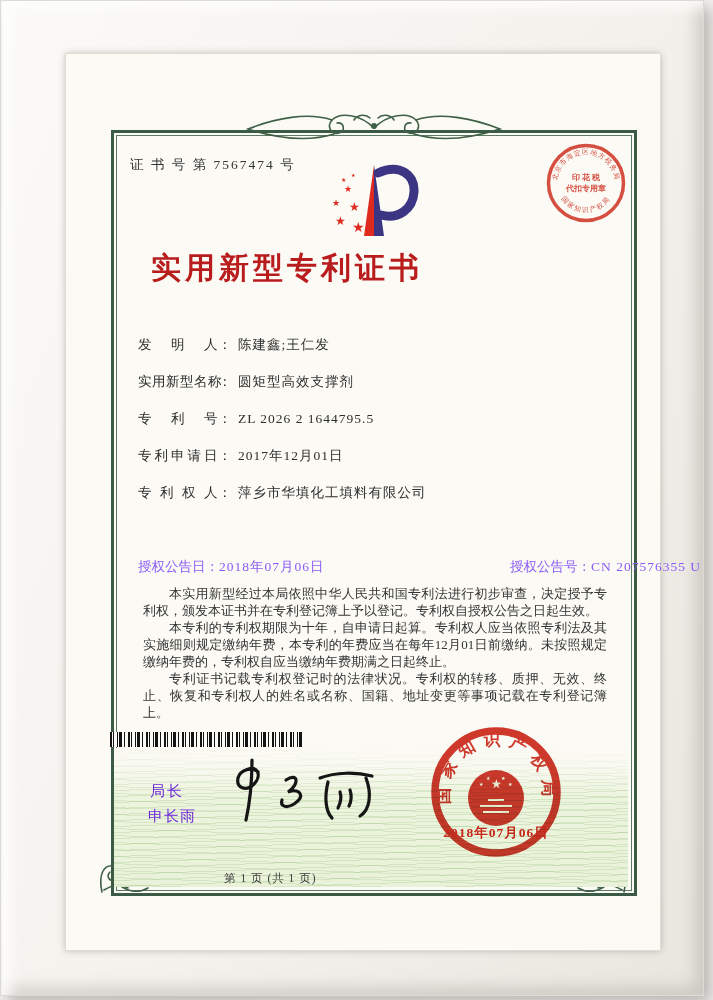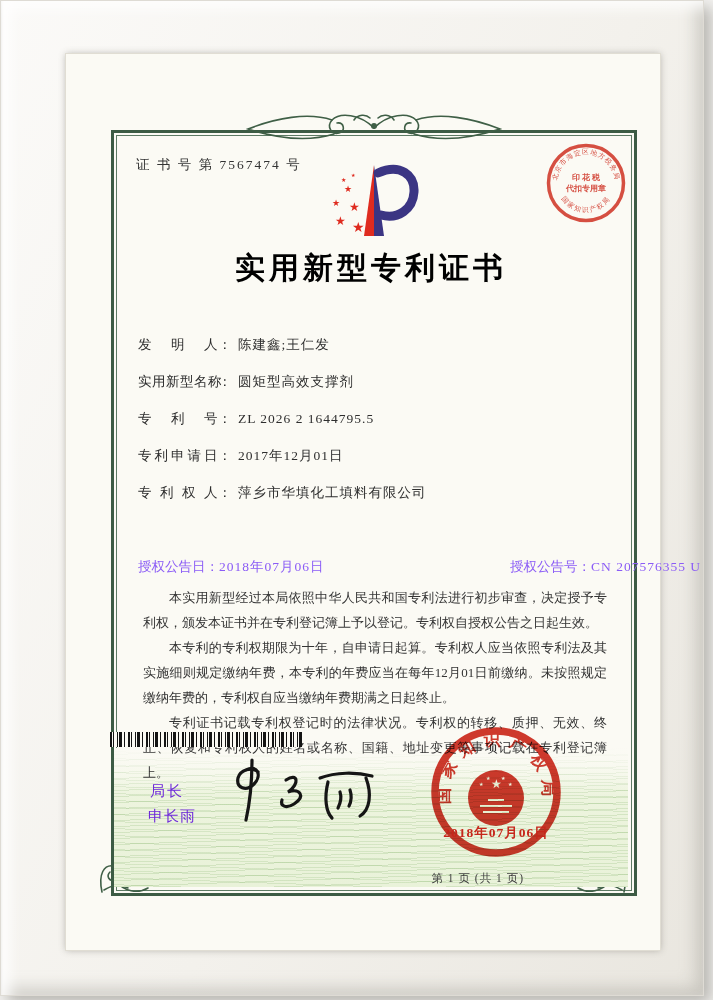--- a/index.html
+++ b/index.html
@@ -30,36 +30,36 @@
     position:absolute;left:45px;top:76px;width:520px;height:760px;
     border:3px solid #3c5b44;
     box-shadow:inset 0 0 0 2px #fbfaf4, inset 0 0 0 3px #5d7a64;
   }
   
   .ornament{position:absolute;color:#3f5f46;}
   .orn-top{left:176px;top:56px;width:264px;height:36px;}
   .orn-bl{left:28px;top:786px;width:58px;height:58px;}
   .orn-br{left:508px;top:786px;width:58px;height:58px;transform:scaleX(-1);}
   
-  .cert-no{position:absolute;left:70px;top:102px;font-size:13.5px;letter-spacing:2px;color:#333;}
+  .cert-no{position:absolute;left:64px;top:102px;font-size:13.5px;letter-spacing:2px;color:#333;}
   .logo{position:absolute;left:262px;top:108px;width:92px;height:82px;}
   .doc-title{
-    position:absolute;left:45px;top:194px;width:520px;text-align:center;
-    font-size:30px;font-weight:bold;letter-spacing:4px;color:#000000;
+    position:absolute;left:45px;top:194px;width:520px;text-align:left;
+    font-size:30px;font-weight:bold;letter-spacing:4px;color:#b91c1c;padding-left:40px;
   }
   
   .fields{position:absolute;left:72px;top:282px;font-size:13.5px;letter-spacing:.5px;}
   .field-row{height:23px;margin-bottom:14px;white-space:nowrap;color:#2e2e2e;}
   .flabel{display:inline-block;width:80px;text-align:justify;text-align-last:justify;vertical-align:top;}
   .fcolon{display:inline-block;margin-right:6px;}
   .fvalue{letter-spacing:1px;}
   .grant-row{position:absolute;left:72px;top:504px;width:470px;font-size:13.5px;white-space:nowrap;color:#8b5cf6;}
   .grant-no{position:absolute;left:328px;top:0;margin-left:44px;}
   
-  .paragraphs{position:absolute;left:77px;top:531px;width:464px;font-size:13px;line-height:25px;text-align:justify;color:#343434;}
+  .paragraphs{position:absolute;left:77px;top:531px;width:464px;font-size:13px;line-height:17px;text-align:justify;color:#343434;}
   .paragraphs p{margin:0;text-indent:2em;}
   
   .waves{
     position:absolute;left:48px;top:694px;width:514px;height:139px;z-index:0;
     background:
       repeating-linear-gradient(178deg, rgba(125,175,100,.22) 0 1px, rgba(125,175,100,0) 1px 6px),
       repeating-linear-gradient(182deg, rgba(125,175,100,.20) 0 1px, rgba(125,175,100,0) 1px 7px),
       linear-gradient(180deg,#f9faf0 0%,#edf4de 30%,#e9f2d9 100%);
   }
   .waves::before{content:"";position:absolute;inset:0;background:linear-gradient(180deg,#fbfaf4,rgba(251,250,244,0) 35%);}
@@ -70,21 +70,21 @@
       #141414 7px 8px,#fbfaf4 8px 9px,#141414 9px 12px,#fbfaf4 12px 14px,
       #141414 14px 15px,#fbfaf4 15px 18px);
   }
   .director{position:absolute;z-index:2;font-family:Liberation Mono, monospace;color:#6d28d9;}
   .director-title{left:84px;top:728px;font-size:15px;letter-spacing:2px;}
   .director-name{left:82px;top:753px;font-size:15px;letter-spacing:1px;}
   .signature{position:absolute;left:162px;top:700px;width:168px;height:86px;z-index:2;}
   .main-seal{position:absolute;left:364px;top:672px;width:132px;height:132px;z-index:3;opacity:.93;mix-blend-mode:multiply;}
   .seal-date{position:absolute;left:344px;top:770px;width:172px;text-align:center;z-index:4;
     color:#c6271b;font-size:13.5px;font-weight:bold;letter-spacing:1px;}
-  .page-footer{position:absolute;left:158px;top:817px;width:300px;text-align:right;z-index:2;
+  .page-footer{position:absolute;left:158px;top:817px;width:300px;text-align:left;z-index:2;
     font-size:11.5px;letter-spacing:1px;color:#3e3e3e;}
   .tax-seal{position:absolute;left:479px;top:88px;width:82px;height:82px;opacity:.88;mix-blend-mode:multiply;}
   svg text{font-family:"Liberation Serif","DejaVu Serif",serif;}
 </style>
 </head>
 <body>
 
 <div class="frame">
   <div class="paper">
 

